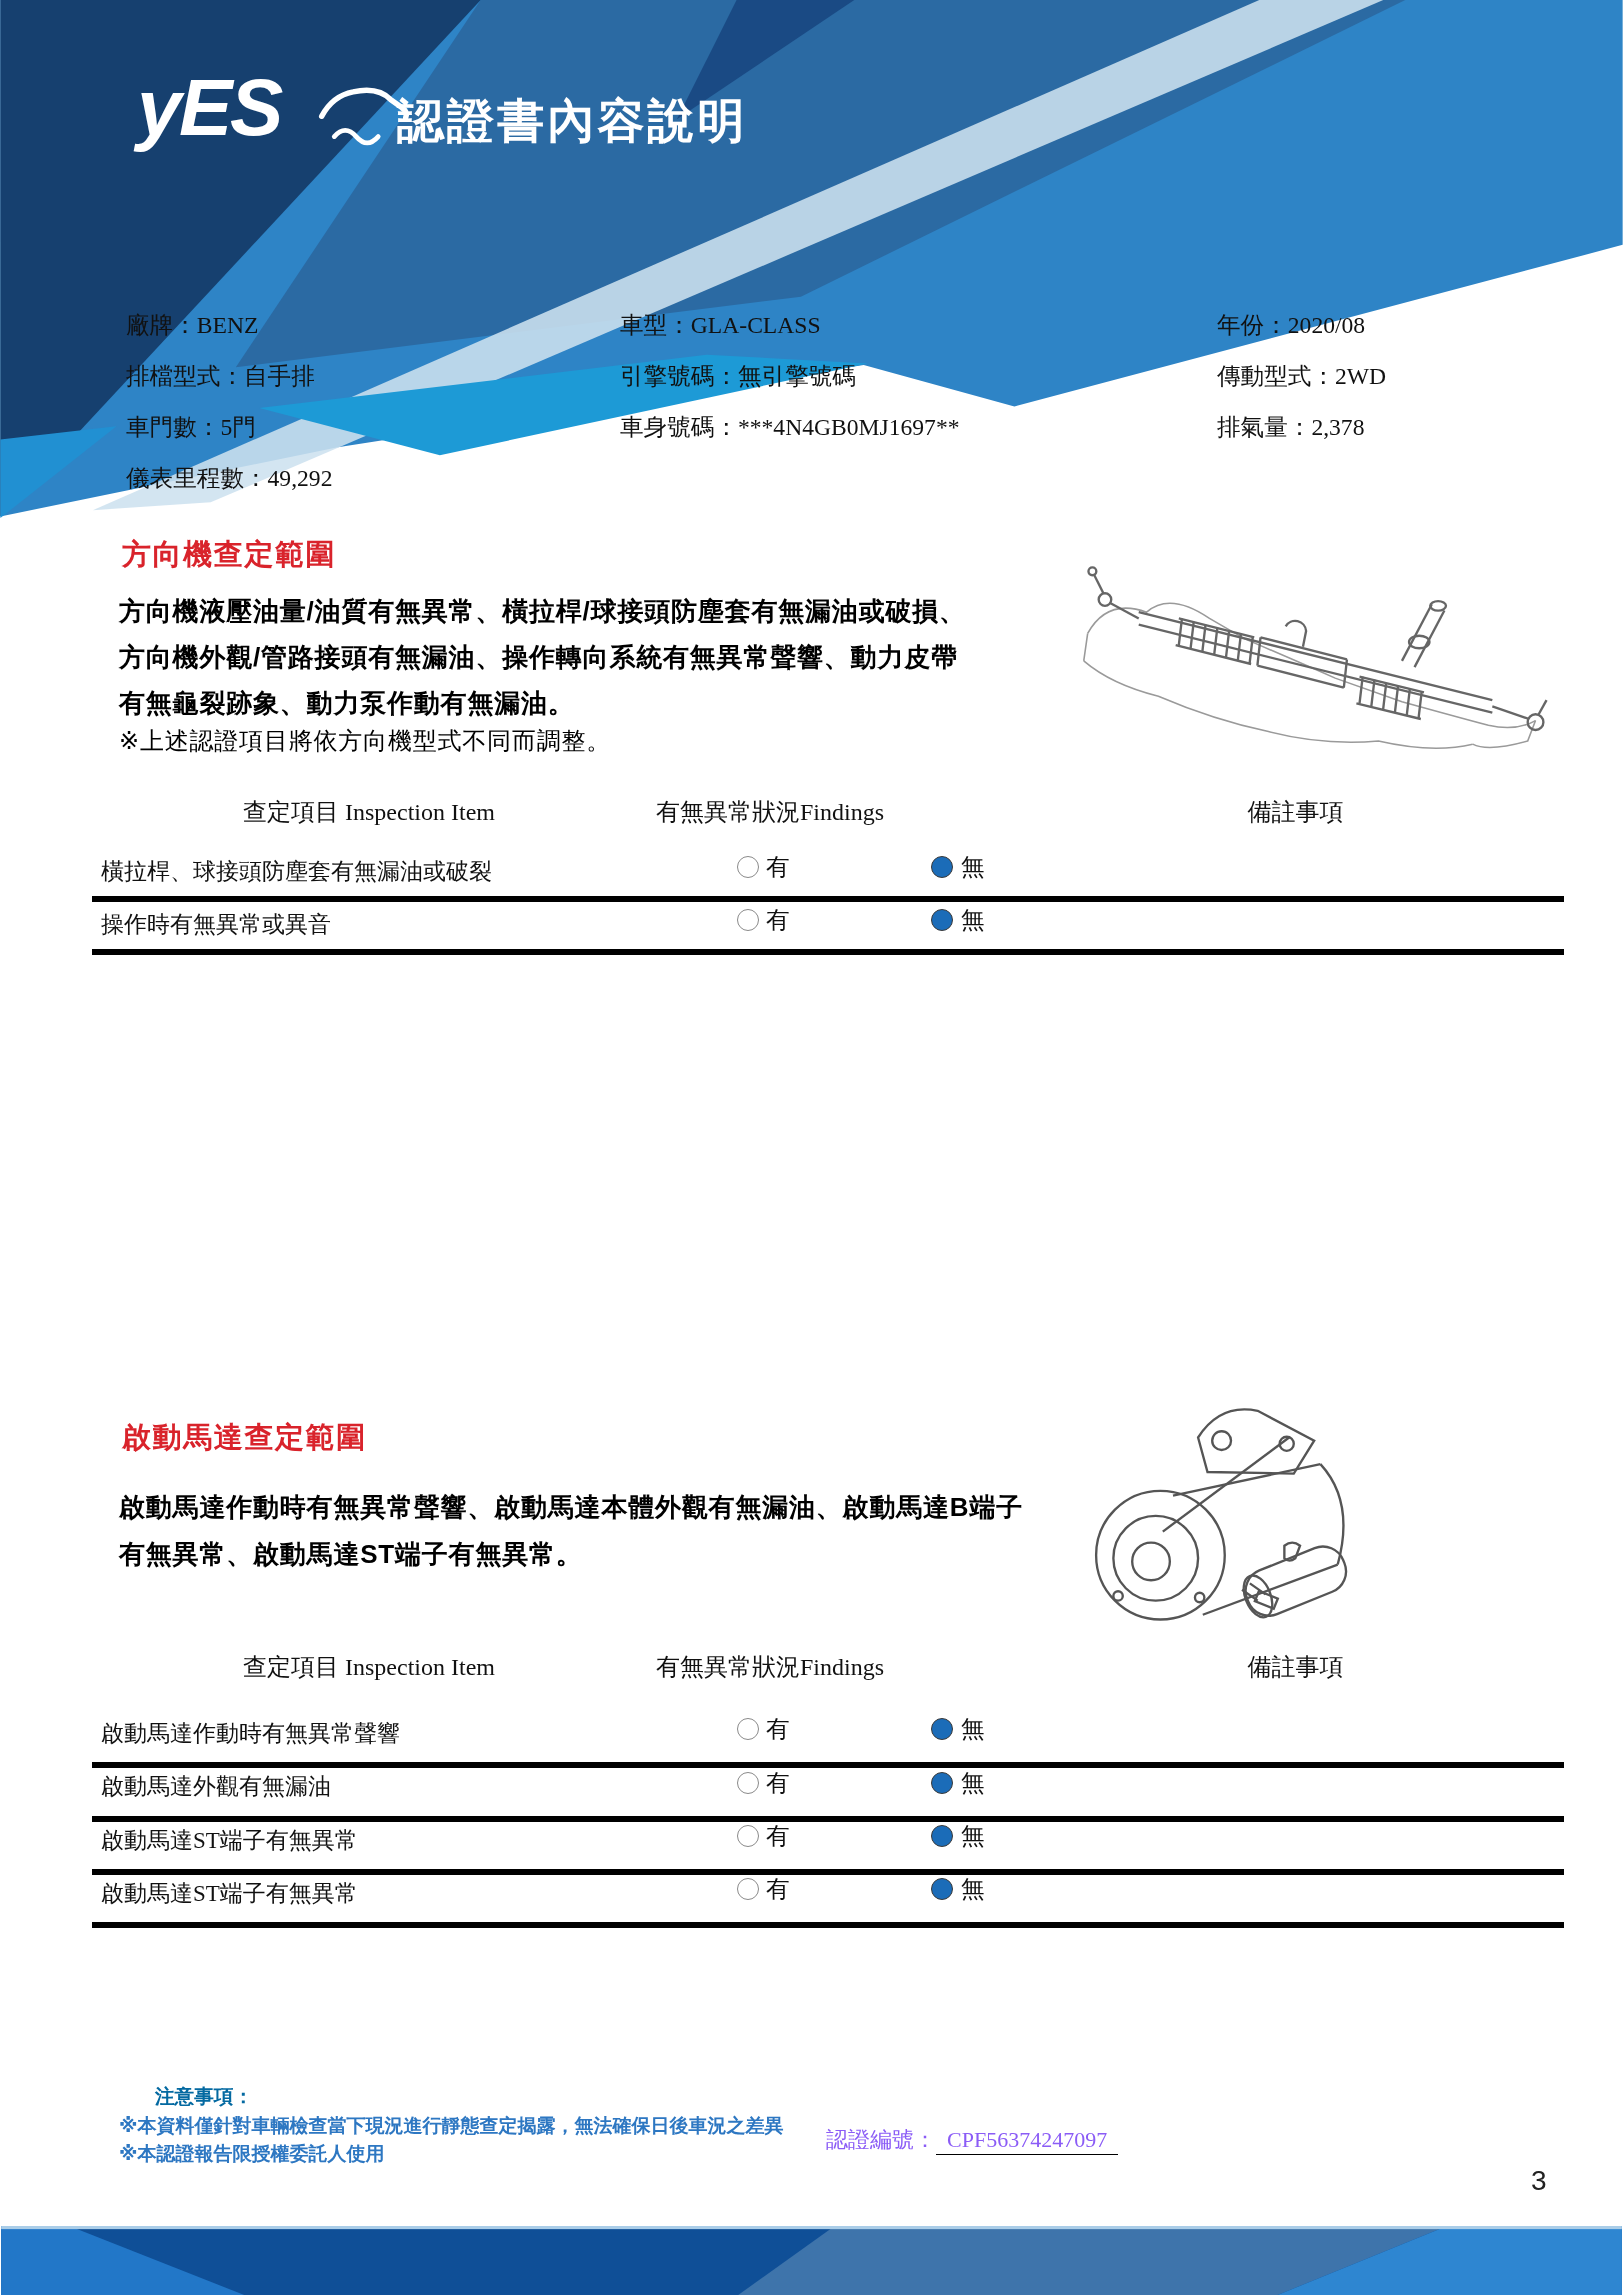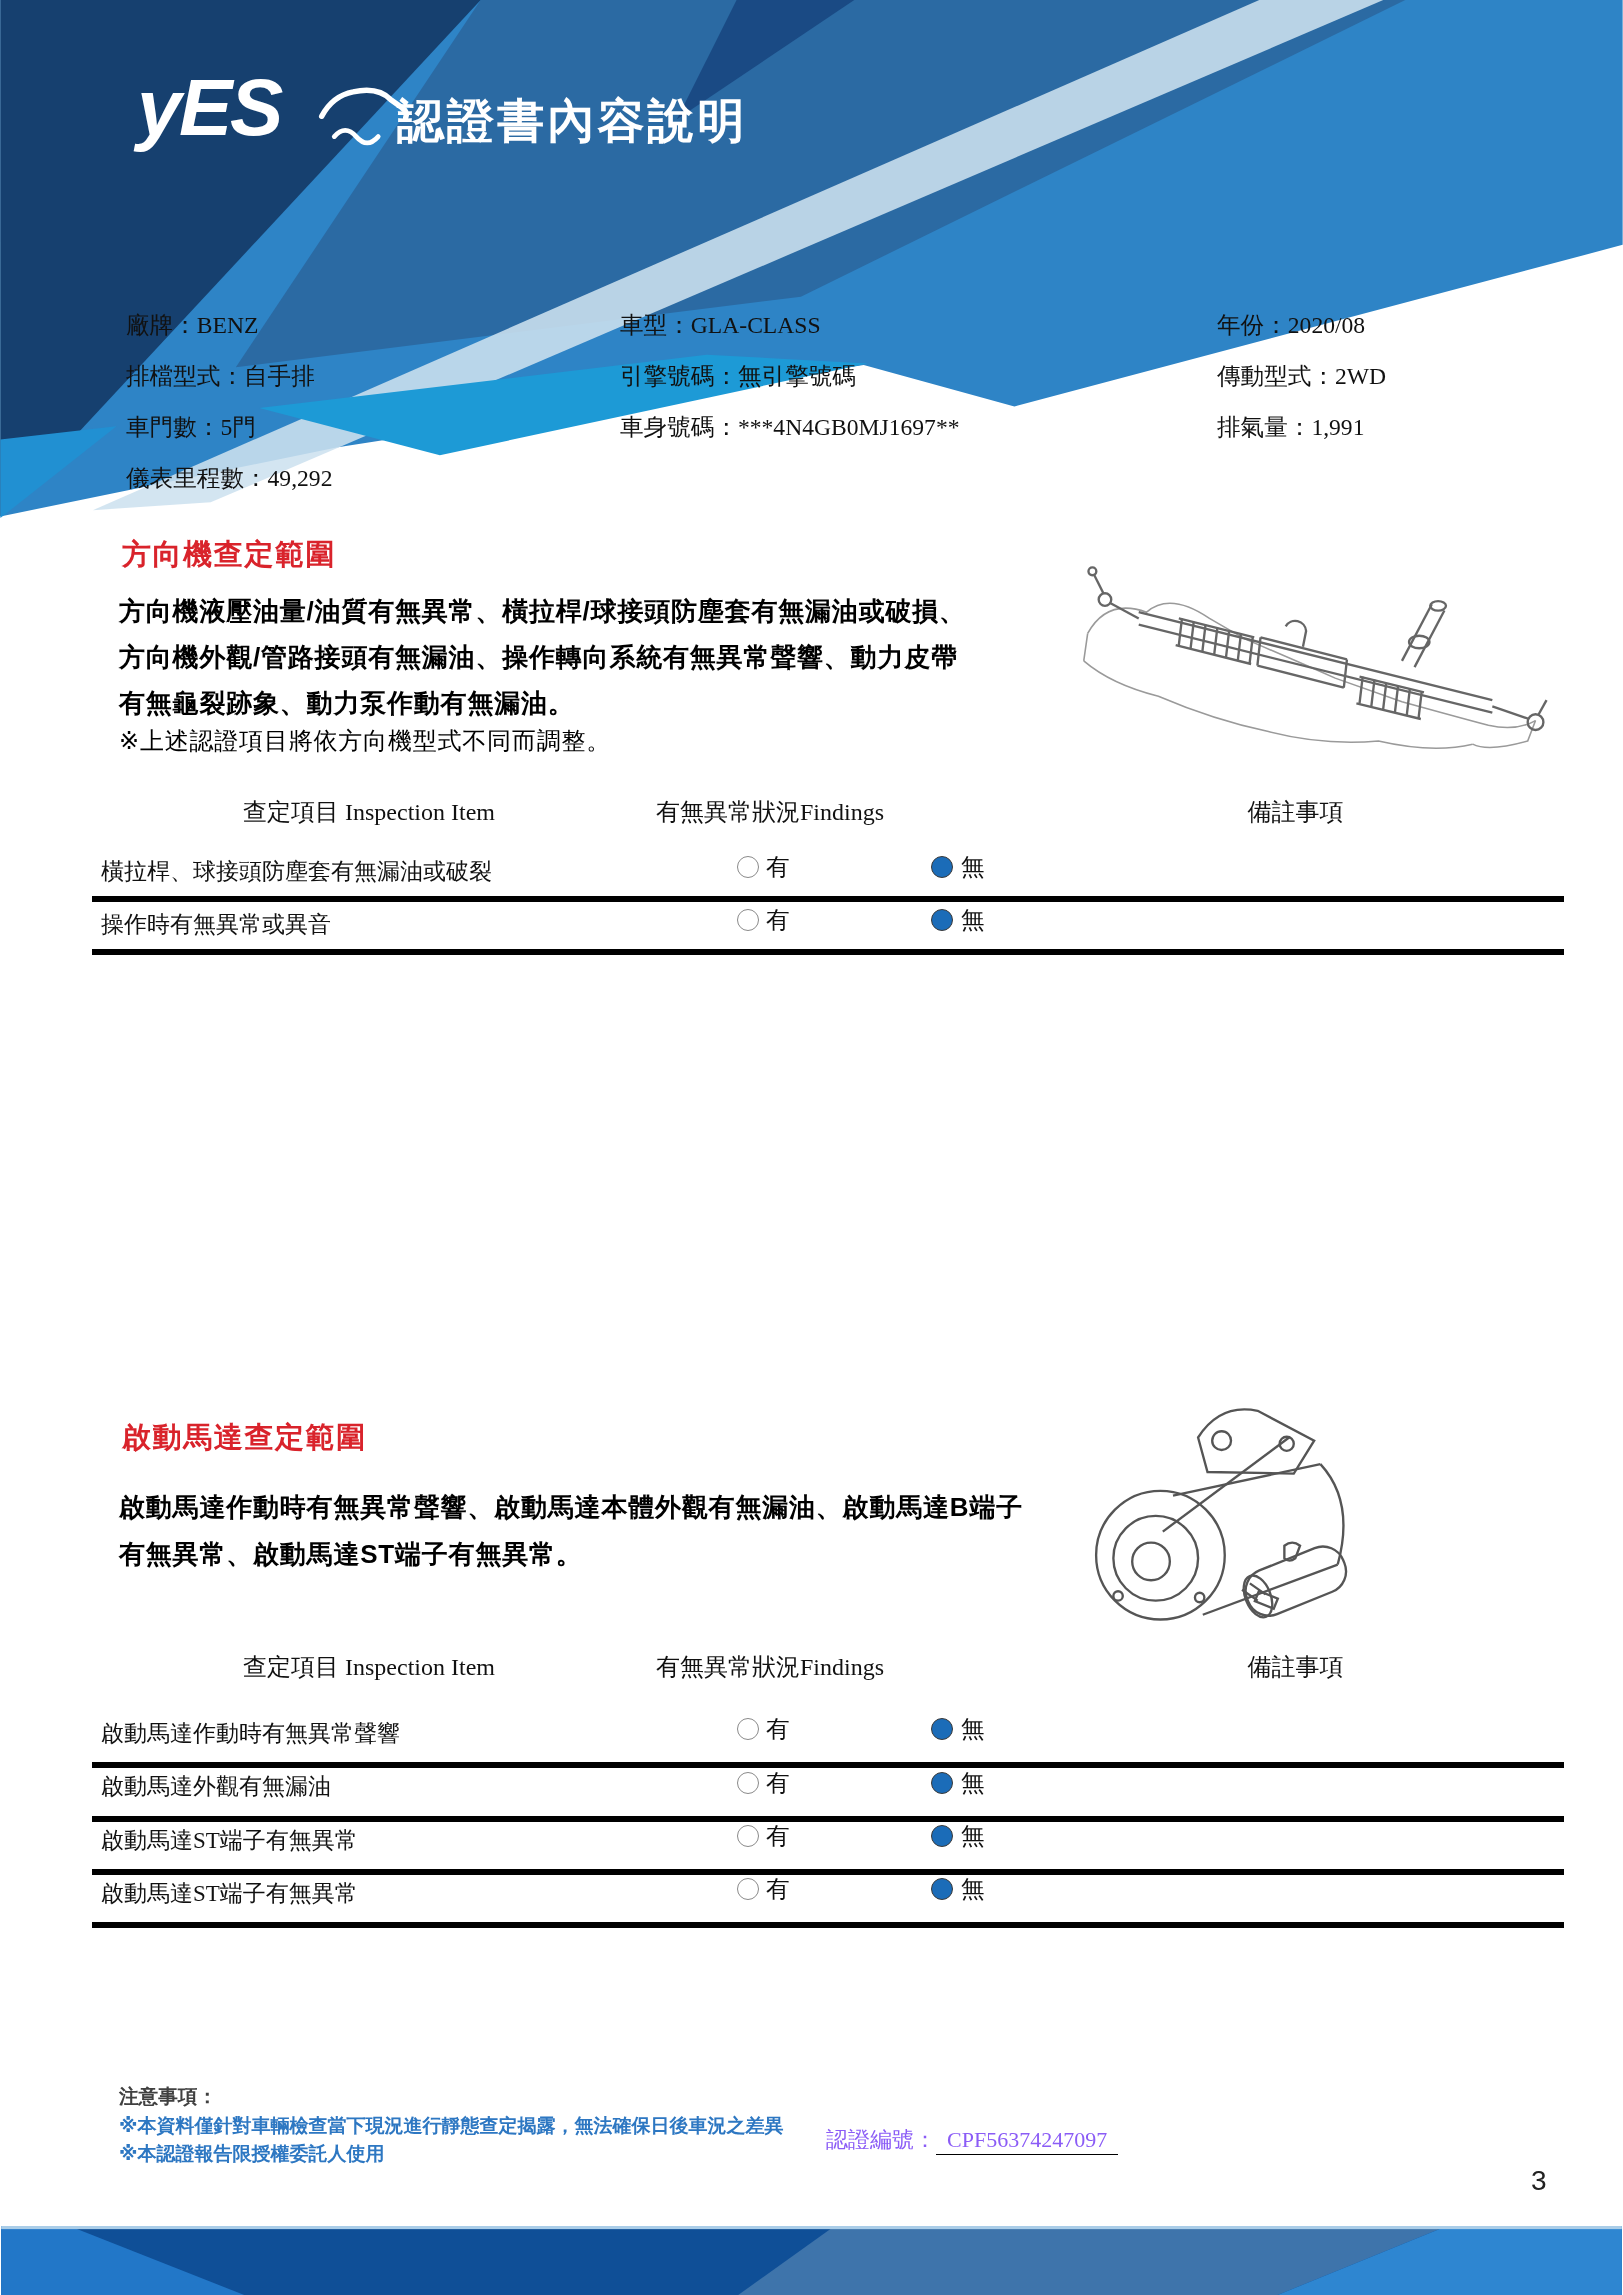--- a/index.html
+++ b/index.html
@@ -35,21 +35,21 @@
   .td-item{font-size:23px;color:#111;line-height:1.2;white-space:nowrap;}
   .opt-label{font-size:23.6px;color:#111;line-height:1;}
   .divider{background:#000;height:5.5px;width:1472px;left:92px;}
   .radio{
     display:inline-block;width:22px;height:22px;border-radius:50%;
     border:1.6px solid #8a8a8a;background:#fff;box-sizing:border-box;
   }
   .radio.on{background:#1b6cb8;border-color:#3a3a3a;}
 
   
-  .note-title{font-size:19.6px;font-weight:700;color:#404040;line-height:1;}
+  .note-title{font-size:19.6px;font-weight:700;color:#0369a1;line-height:1;margin-left:36px;}
   .note-line{font-size:19px;font-weight:700;color:#2d77c2;line-height:1;white-space:nowrap;}
   .cert{font-size:22px;color:#8b5cf6;white-space:nowrap;}
   .cert .num{border-bottom:1.6px solid #000;padding:0 11px 1.6px 11px;}
   .page-num{font-size:28px;color:#222;line-height:1;}
 
   svg{display:block;}
 </style>
 </head>
 <body>
 
@@ -77,21 +77,21 @@
   <div class="abs vfield serif" style="left:126px;top:314px">廠牌：BENZ</div>
   <div class="abs vfield serif" style="left:620px;top:314px">車型：GLA-CLASS</div>
   <div class="abs vfield serif" style="left:1217px;top:314px">年份：2020/08</div>
 
   <div class="abs vfield serif" style="left:126px;top:365px">排檔型式：自手排</div>
   <div class="abs vfield serif" style="left:620px;top:365px">引擎號碼：無引擎號碼</div>
   <div class="abs vfield serif" style="left:1217px;top:365px">傳動型式：2WD</div>
 
   <div class="abs vfield serif" style="left:126px;top:416px">車門數：5門</div>
   <div class="abs vfield serif" style="left:620px;top:416px">車身號碼：***4N4GB0MJ1697**</div>
-  <div class="abs vfield serif" style="left:1217px;top:416px">排氣量：1,991</div>
+  <div class="abs vfield serif" style="left:1217px;top:416px">排氣量：2,378</div>
 
   <div class="abs vfield serif" style="left:126px;top:467px">儀表里程數：49,292</div>
 
   <div class="abs sec-title" style="left:122px;top:540px">方向機查定範圍</div>
 
   <div class="abs sec-body" style="left:119px;top:644px">方向機外觀/管路接頭有無漏油、操作轉向系統有無異常聲響、動力皮帶</div>
   <div class="abs sec-body" style="left:119px;top:598px">方向機液壓油量/油質有無異常、橫拉桿/球接頭防塵套有無漏油或破損、</div>
   <div class="abs sec-body" style="left:119px;top:690px">有無龜裂跡象、動力泵作動有無漏油。</div>
   <div class="abs sec-note" style="left:119px;top:729px">※上述認證項目將依方向機型式不同而調整。</div>
 

